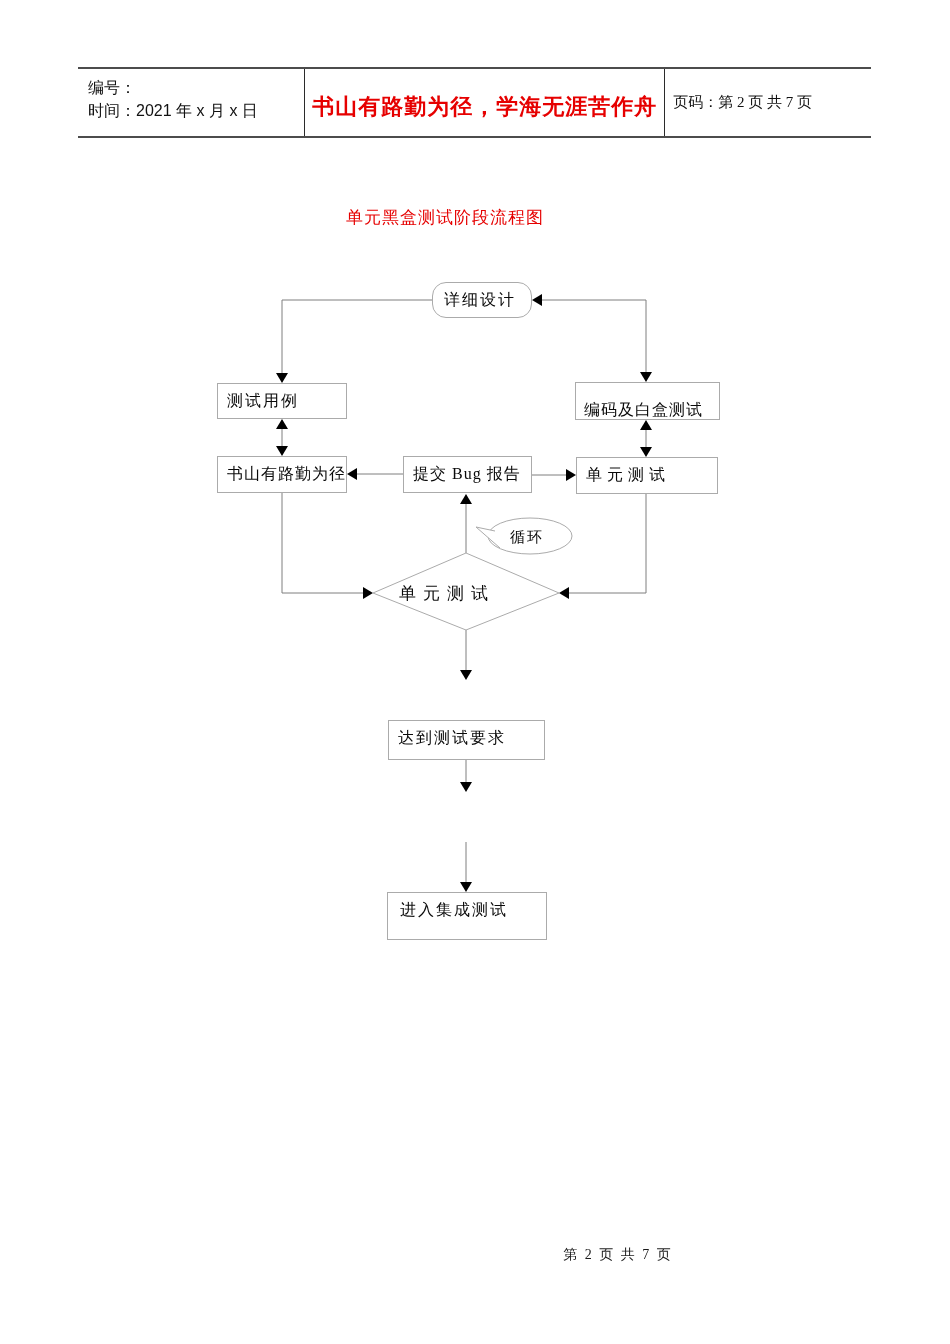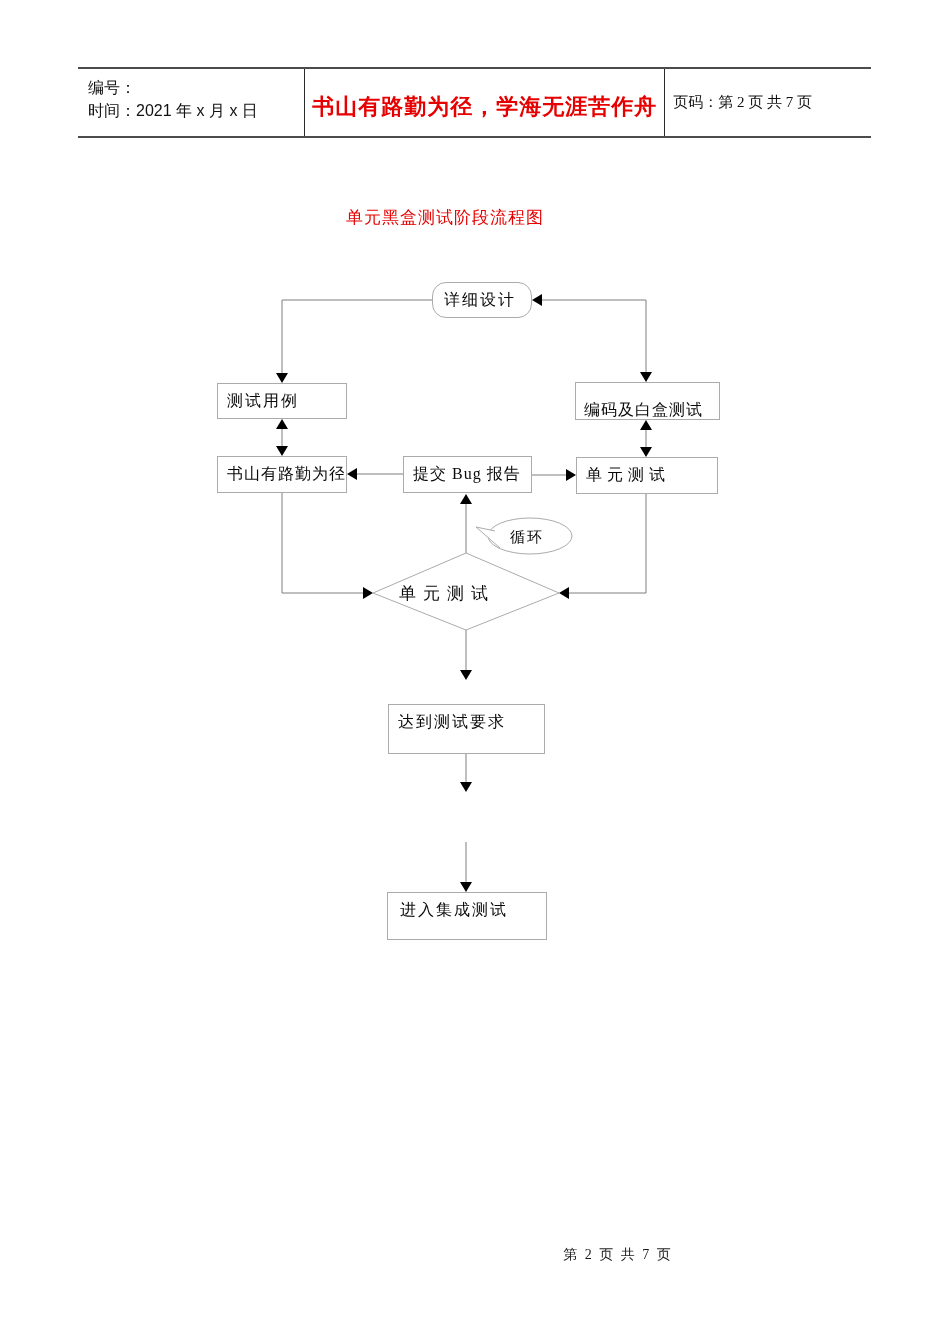--- a/index.html
+++ b/index.html
@@ -216,21 +216,21 @@
   </div>
 
   <div class="node" style="left:403px;top:456px;width:129px;height:37px;letter-spacing:1px;">
     <span>提交 Bug 报告</span>
   </div>
 
   <div class="node" style="left:576px;top:457px;width:142px;height:37px;letter-spacing:5px;">
     <span>单元测试</span>
   </div>
 
-  <div class="node top-align" style="left:388px;top:704px;width:157px;height:50px;">
+  <div class="node top-align" style="left:388px;top:720px;width:157px;height:40px;">
     <span>达到测试要求</span>
   </div>
 
 
   <div class="node top-align" style="left:387px;top:892px;width:160px;height:48px;padding-left:12px;">
     <span>进入集成测试</span>
   </div>
 
   <div class="diamond-label">单元测试</div>
   <div class="callout-label">循环</div>

